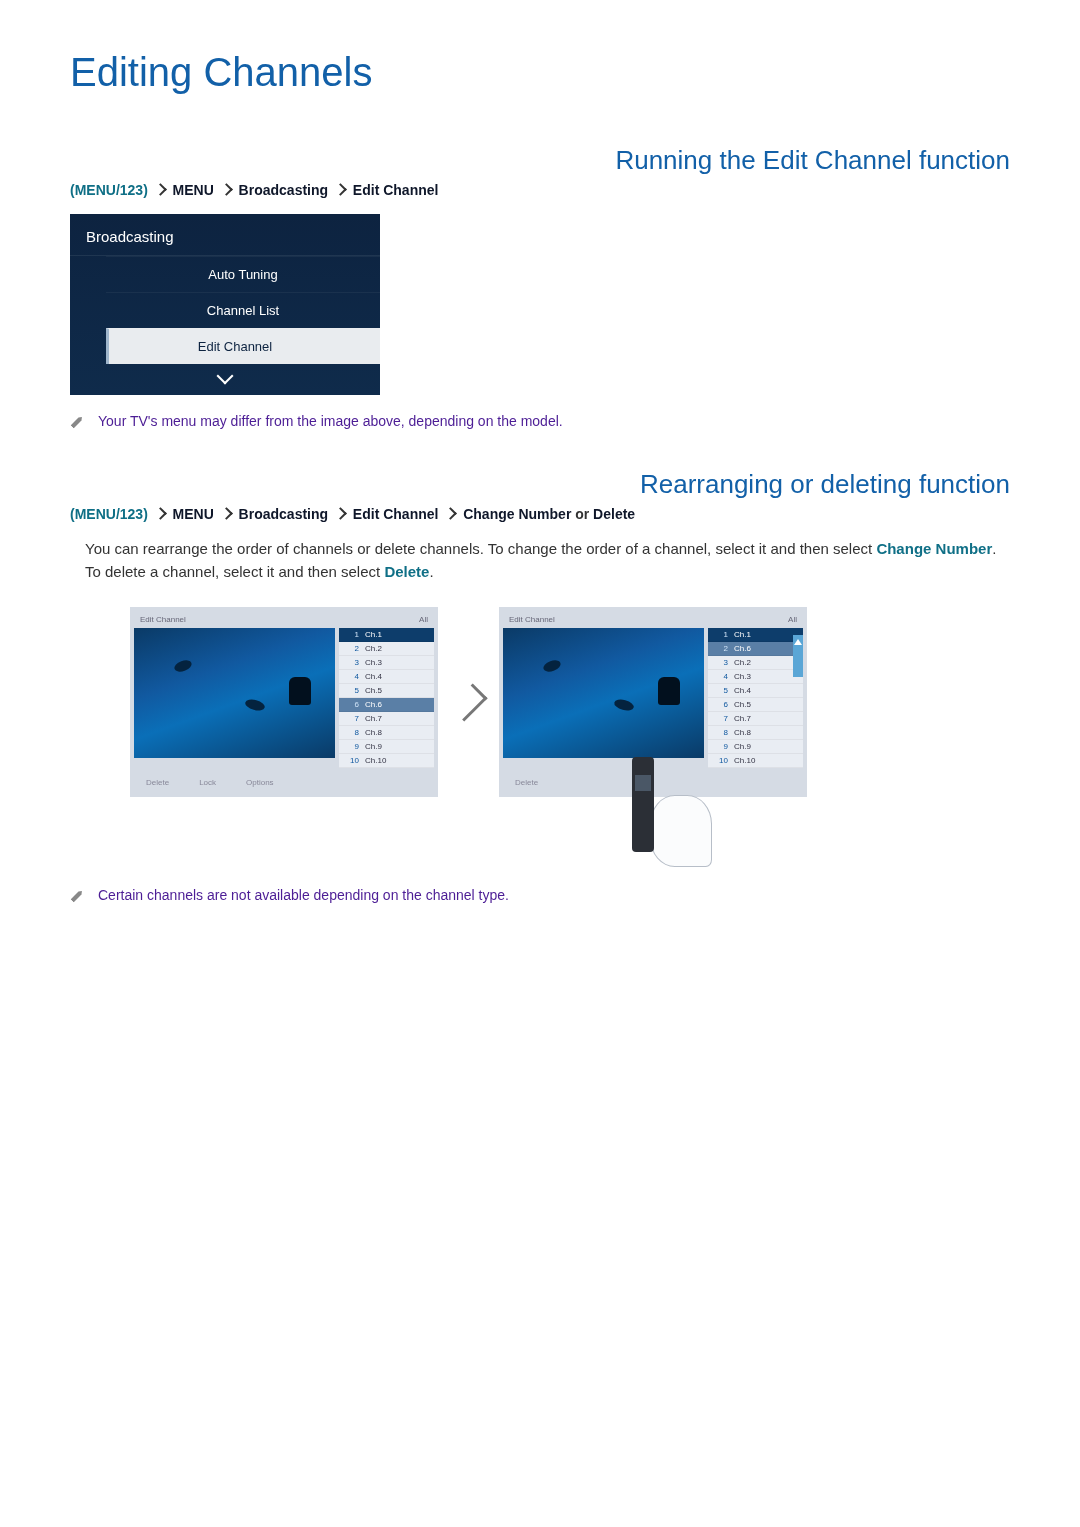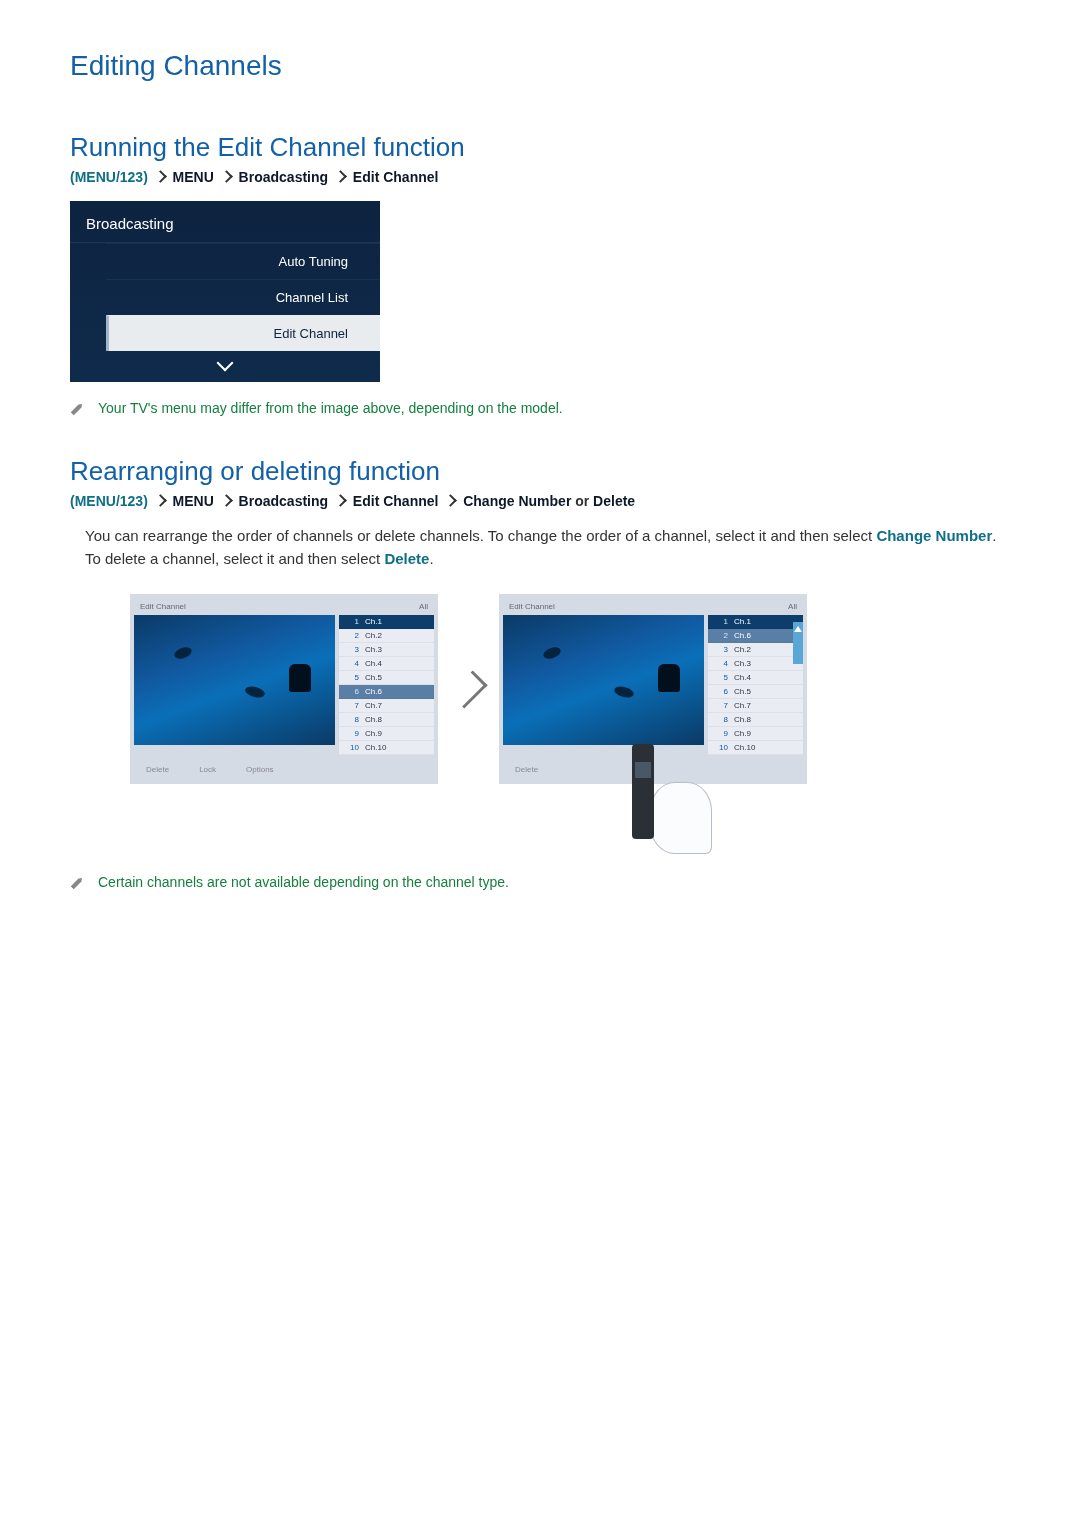--- a/index.html
+++ b/index.html
@@ -7,28 +7,29 @@
     padding: 50px 70px;
     font-family: Arial, Helvetica, sans-serif;
     color: #333;
     width: 1080px;
     box-sizing: border-box;
     background: #fff;
   }
   h1.page-title {
     color: #1260a8;
     font-weight: 500;
-    font-size: 28px;
+    font-size: 40px;
     margin: 0 0 50px 0;
   }
   h2.section-title {
     color: #1260a8;
     font-weight: 500;
     font-size: 26px;
     margin: 0 0 6px 0;
+    text-align: right;
   }
   .breadcrumb {
     font-size: 14px;
     font-weight: bold;
     margin-bottom: 16px;
     color: #333;
   }
   .breadcrumb .teal { color: #0f172a; }
   .breadcrumb .teal-first { color: #0f6f86; }
   .breadcrumb .chev {
@@ -49,21 +50,21 @@
     margin-bottom: 18px;
   }
   .menu-mock .hdr {
     padding: 14px 16px 10px 16px;
     font-size: 15px;
     border-bottom: 1px solid rgba(255,255,255,0.08);
   }
   .menu-mock .row {
     padding: 10px 32px;
     display: flex;
-    justify-content: flex-end;
+    justify-content: center;
     border-top: 1px solid rgba(255,255,255,0.05);
     margin-left: 36px;
   }
   .menu-mock .row.highlight {
     background: #e9ecef;
     color: #0d2340;
     border-left: 3px solid #9fb6cc;
     padding-left: 13px;
   }
   .menu-mock .arrow-down {
@@ -74,21 +75,21 @@
     display:inline-block; width:10px; height:10px;
     border-right:2px solid #fff; border-bottom:2px solid #fff;
     transform: rotate(45deg);
   }
 
   .note {
     display: flex;
     align-items: flex-start;
     gap: 14px;
     font-size: 14px;
-    color: #15803d;
+    color: #4c1d95;
     margin-bottom: 40px;
   }
   .note .pencil {
     display:inline-block; width:14px; height:14px;
     transform: rotate(-45deg);
     background: linear-gradient(#888,#888);
     clip-path: polygon(0 35%,80% 35%,100% 50%,80% 65%,0 65%);
     margin-top: 2px;
     flex-shrink:0;
   }

